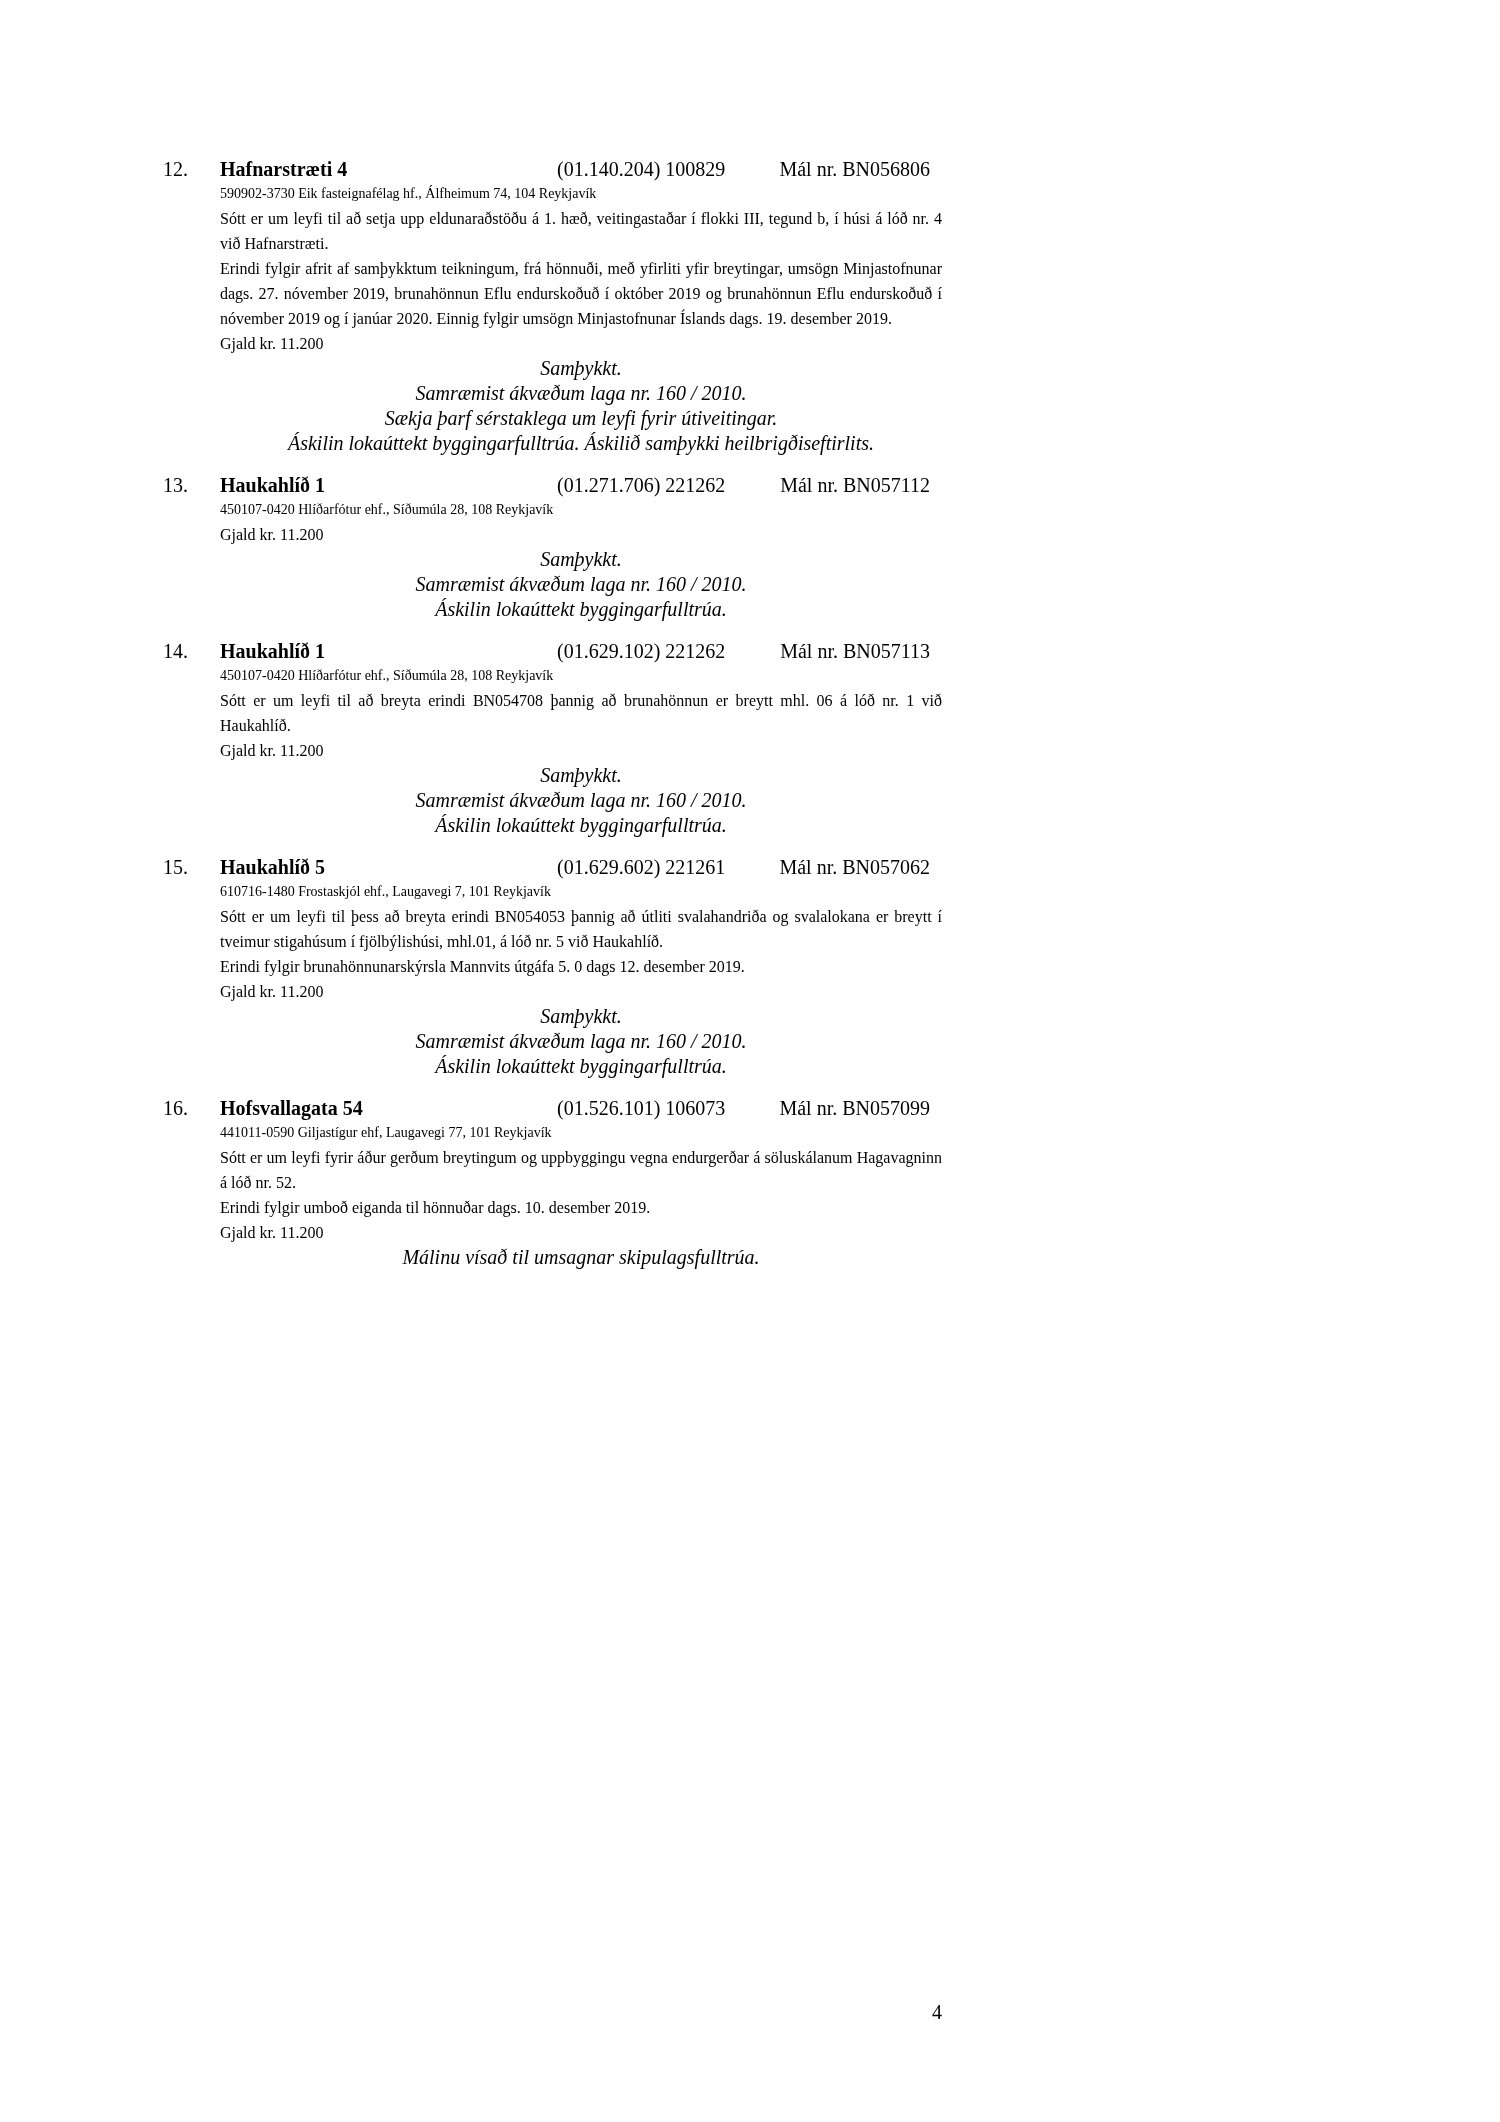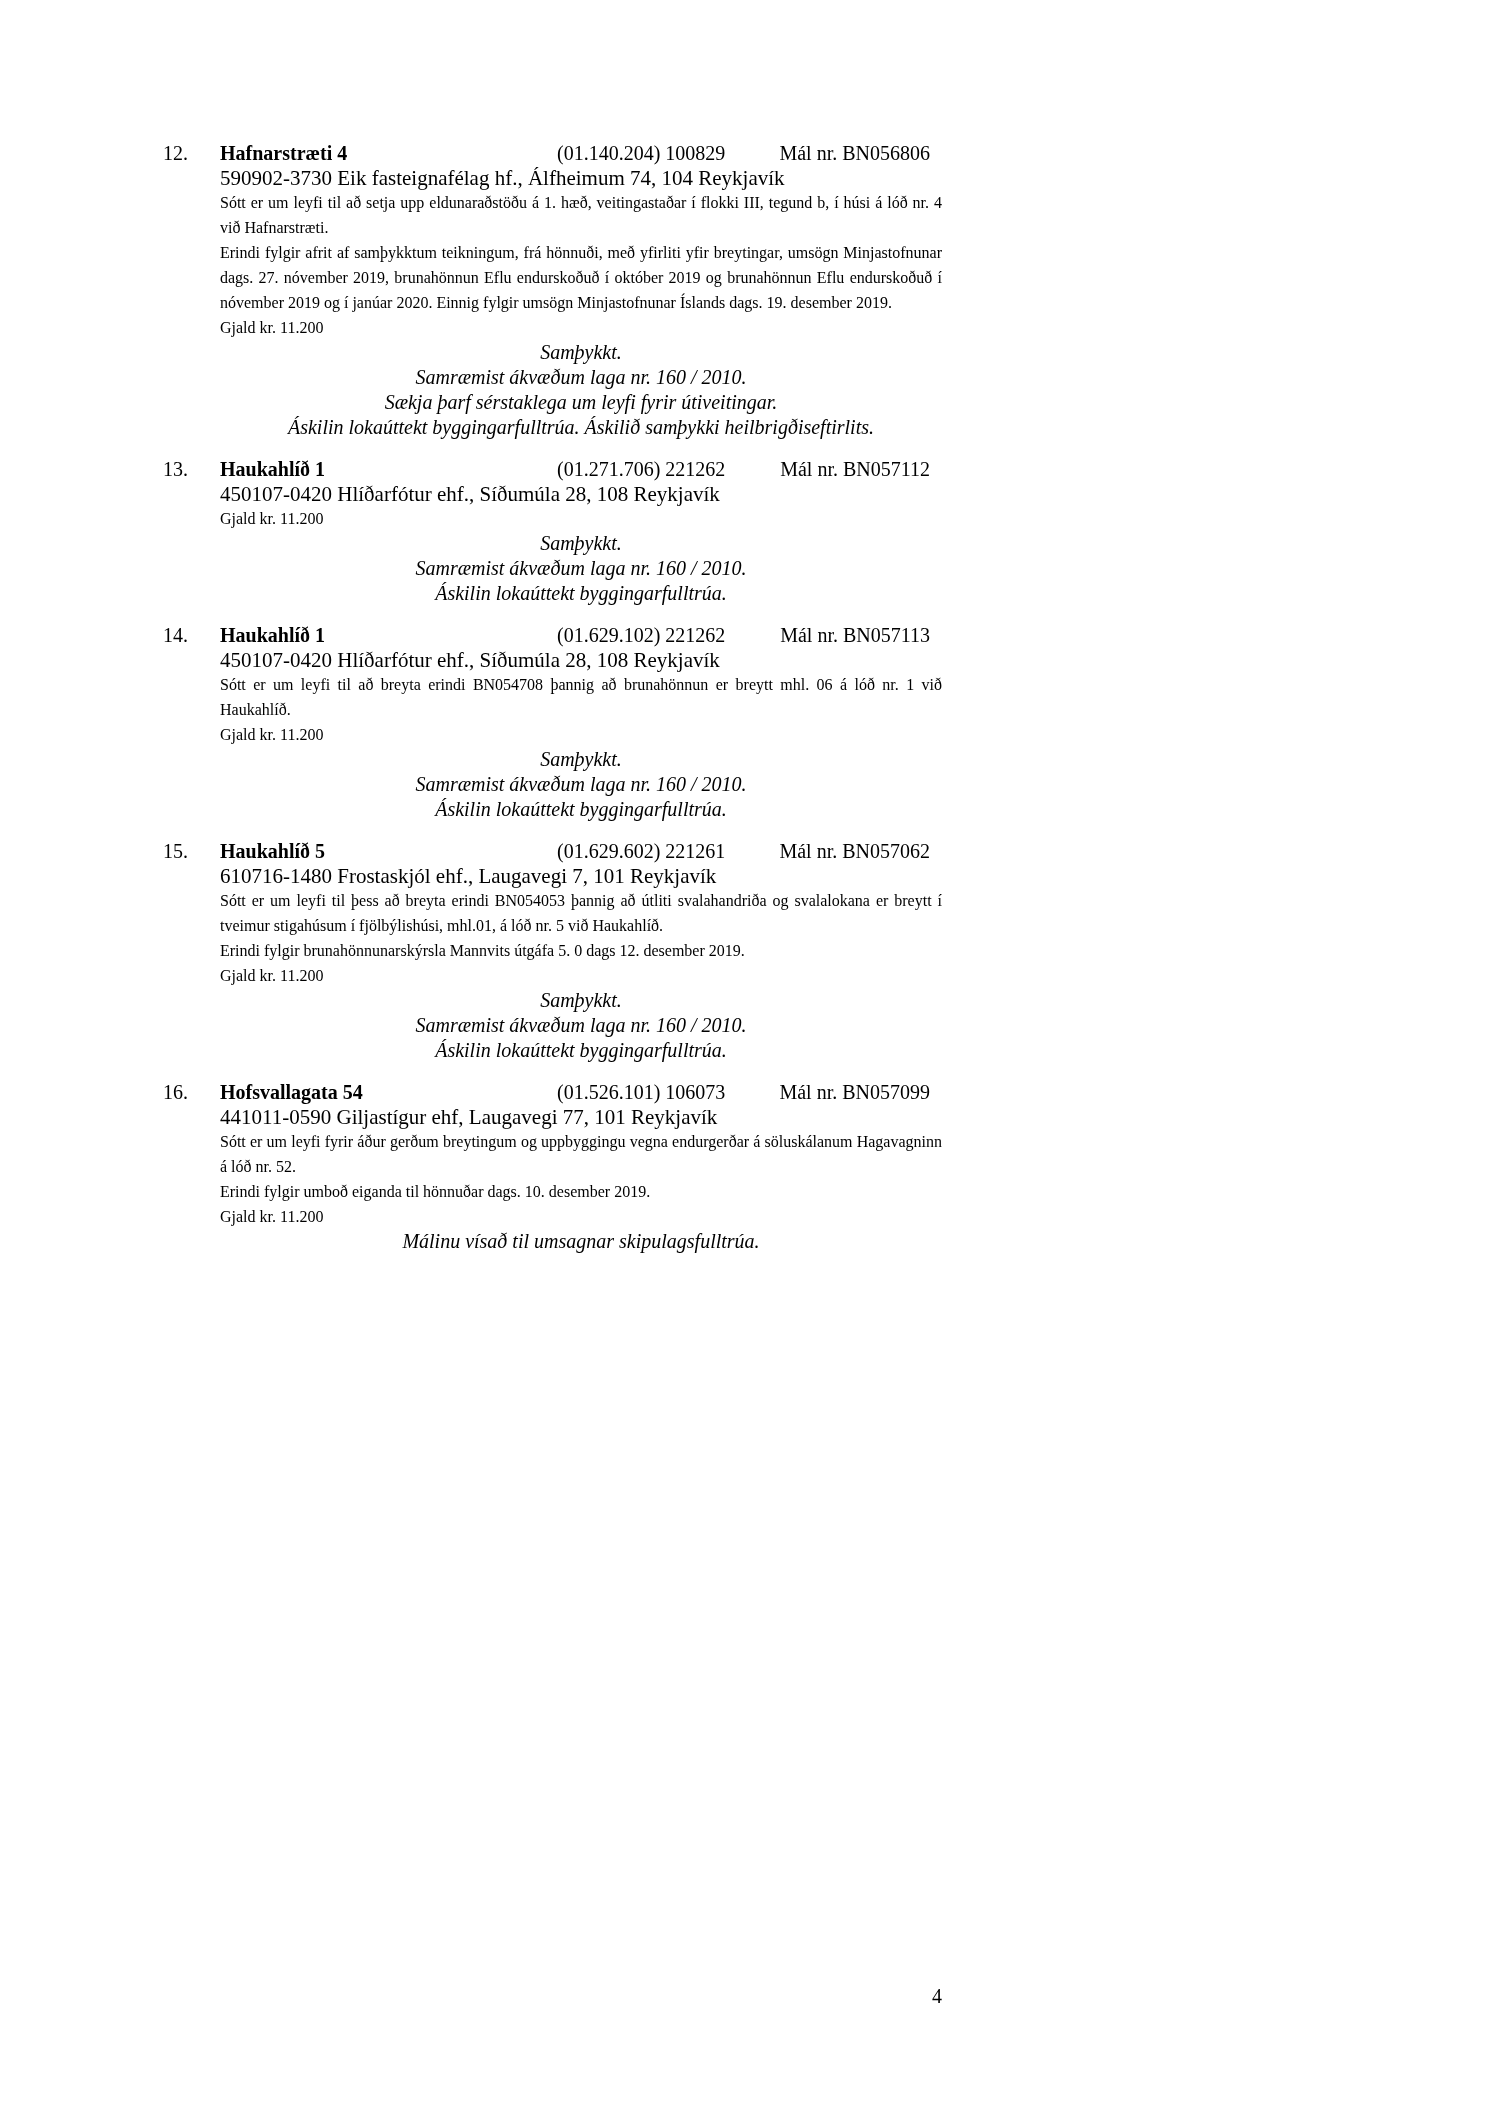--- a/index.html
+++ b/index.html
@@ -12,20 +12,21 @@
     height: 2122px;
     position: relative;
     font-family: "Liberation Serif", "DejaVu Serif", serif;
     color: #000000;
     overflow: hidden;
   }
   .page {
     position: absolute;
     inset: 0;
     background: #ffffff;
+    margin-top: 16px;
   }
   .content {
     position: absolute;
     left: 220px;
     top: 140px;
     width: 722px;
   }
   .case-item {
     position: relative;
     margin-bottom: 16px;
@@ -48,21 +49,21 @@
     position: absolute;
     left: 337px;
     top: 0;
   }
   .case-ref {
     position: absolute;
     right: 12px;
     top: 0;
   }
   .owner-line {
-    font-size: 21px;
+    font-size: 14px;
     line-height: 24px;
     margin: 0;
   }
   .case-body p {
     font-size: 16px;
     line-height: 25px;
     margin: 0;
     text-align: justify;
   }
   .decision p {

